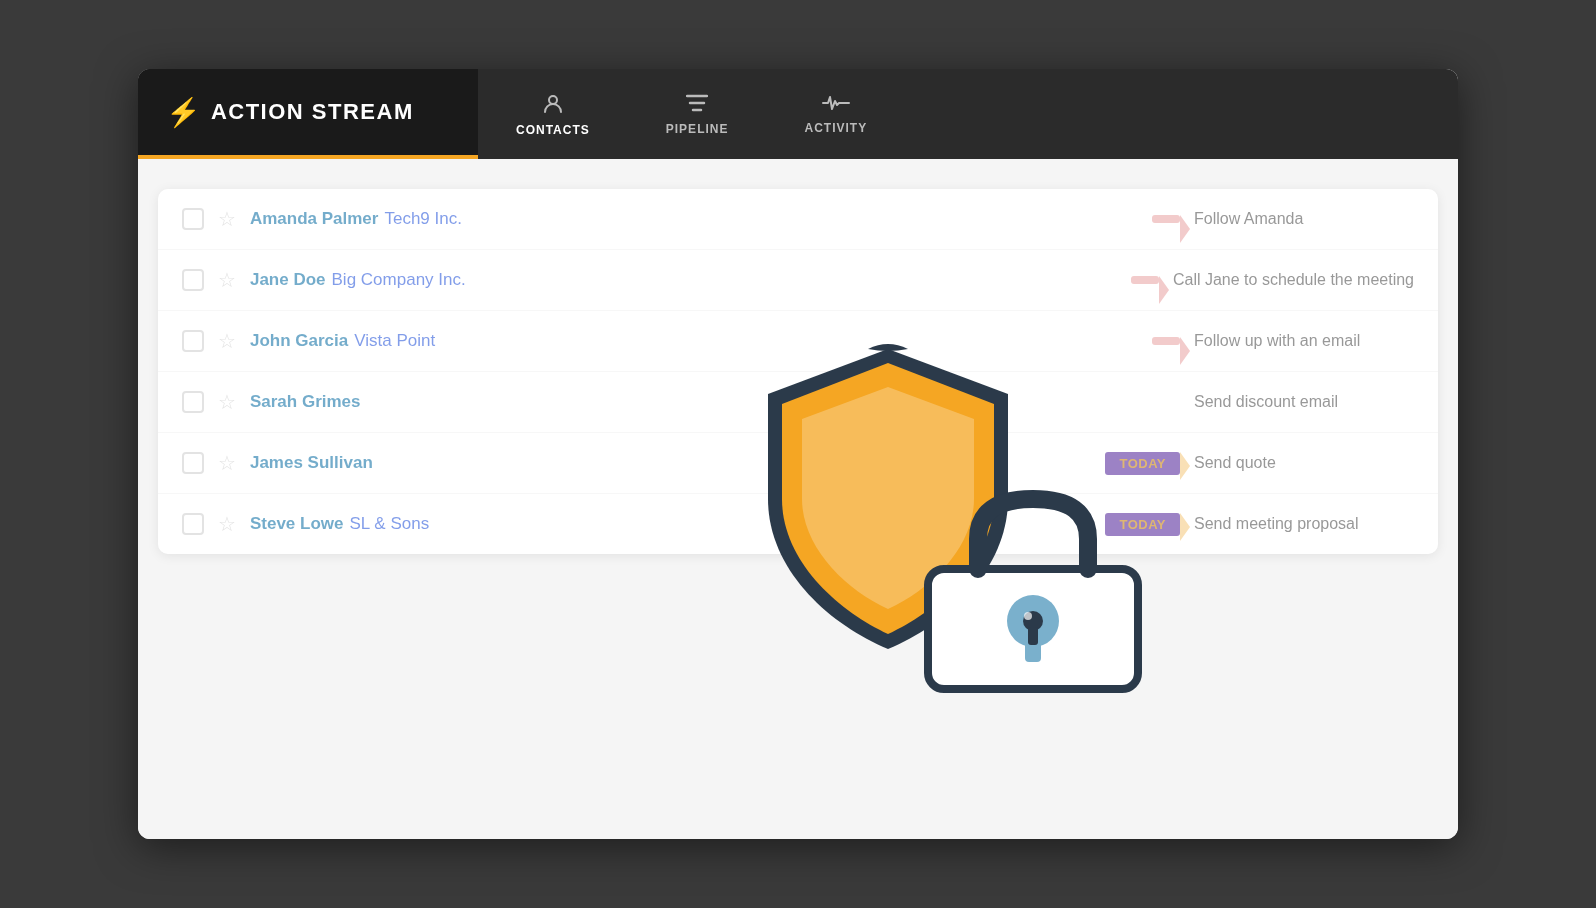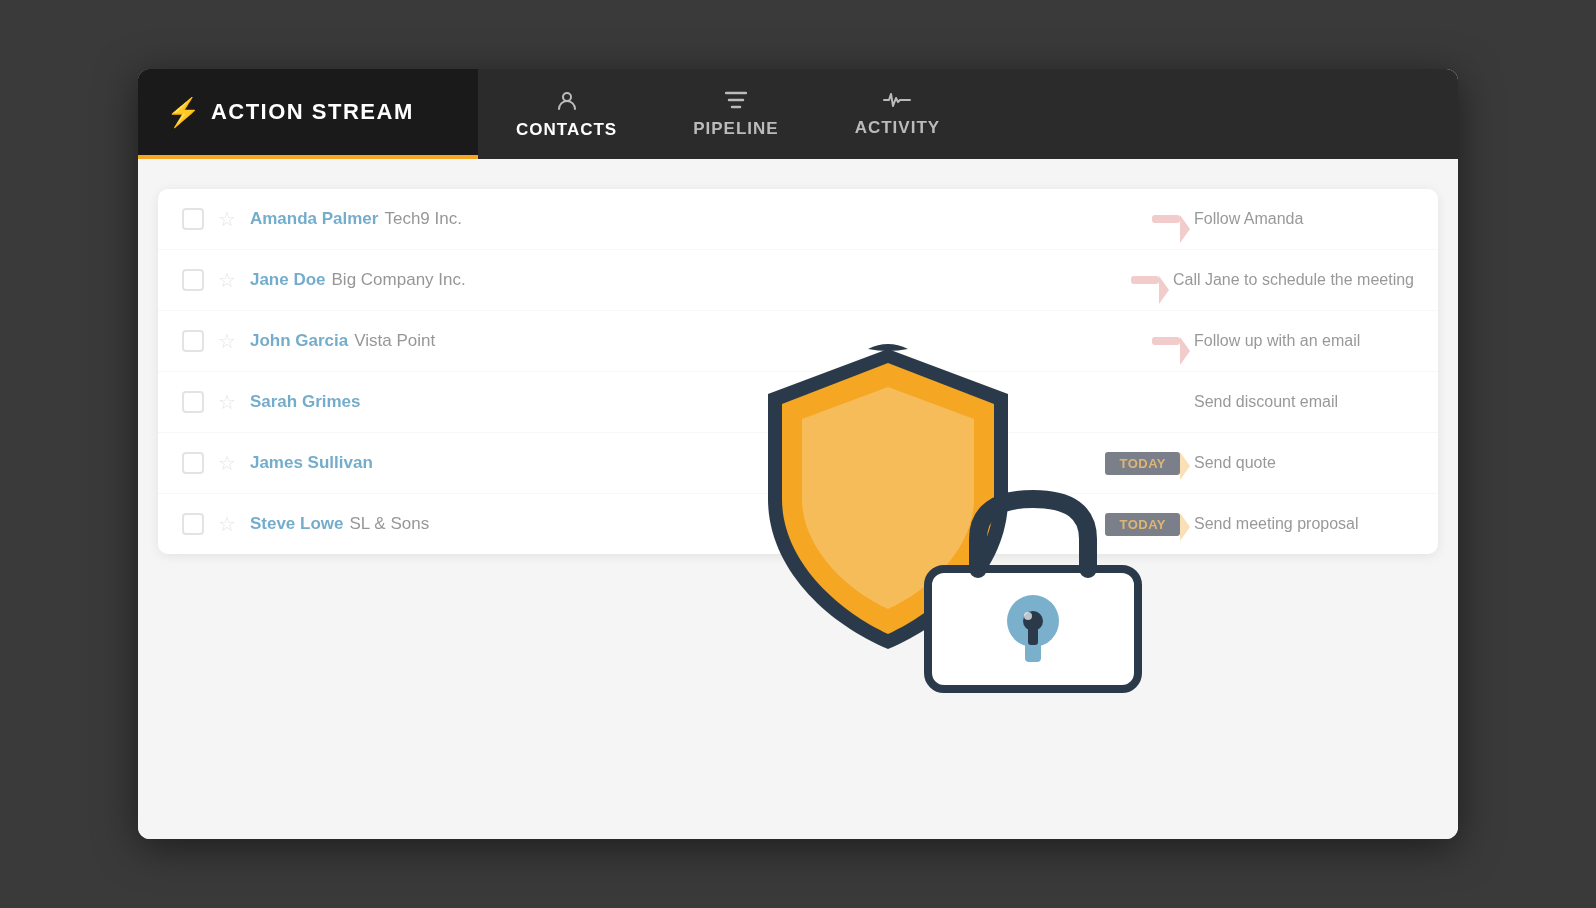--- a/index.html
+++ b/index.html
@@ -56,21 +56,21 @@
       flex: 1;
     }
 
     .nav-tab {
       display: flex;
       flex-direction: column;
       align-items: center;
       justify-content: center;
       padding: 0 38px;
       color: #bbb;
-      font-size: 17px;
+      font-size: 12px;
       font-weight: 600;
       letter-spacing: 1px;
       cursor: pointer;
       gap: 6px;
       text-decoration: none;
       transition: color 0.2s;
     }
     .nav-tab.active { color: #fff; }
 
     .nav-icon {
@@ -122,21 +122,21 @@
 
     .contact-name {
       font-size: 17px;
       font-weight: 700;
       color: #0369a1;
     }
 
     .contact-company {
       font-size: 17px;
       font-weight: 400;
-      color: #404040;
+      color: #1d4ed8;
       margin-left: 6px;
     }
 
     .contact-info {
       flex: 1;
     }
 
     .task-area {
       display: flex;
       align-items: center;
@@ -154,21 +154,21 @@
       letter-spacing: 0.5px;
       position: relative;
     }
 
     .tag-badge.pink {
       background: #e8a0a0;
       color: #fff;
     }
 
     .tag-badge.orange-today {
-      background: #0f172a;
+      background: #4c1d95;
       color: #c47a00;
     }
 
     .tag-badge::after {
       content: '';
       position: absolute;
       right: -10px;
       top: 0;
       width: 0;
       height: 0;

